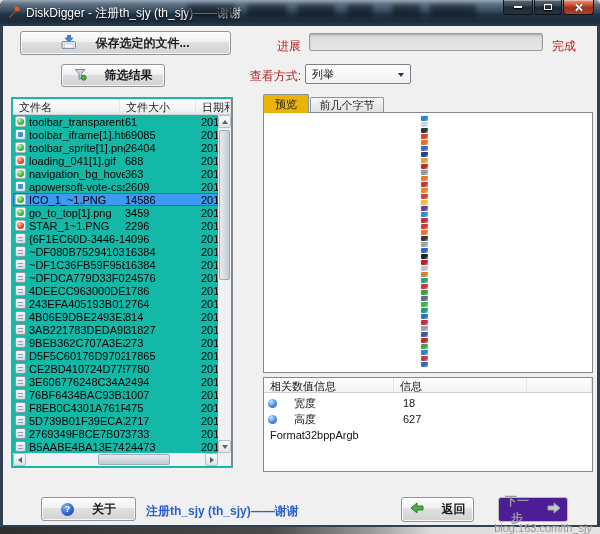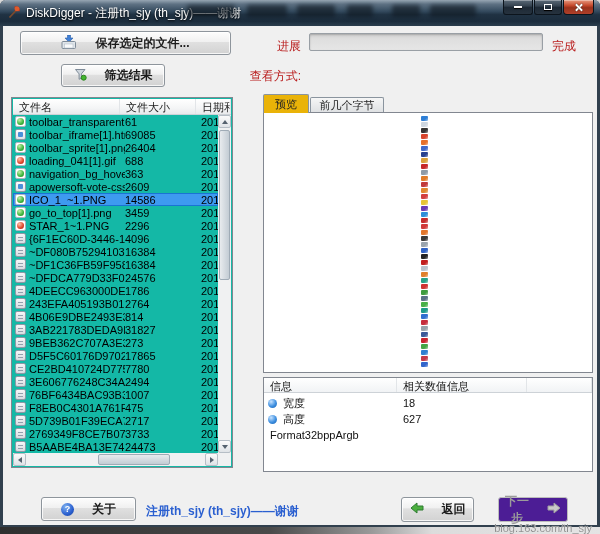--- a/index.html
+++ b/index.html
@@ -123,21 +123,21 @@
   .strip{position:absolute;left:157px;top:3px;width:7px}
   .strip-icon{width:7px;height:5px;margin-bottom:1px;border-radius:1px}
   
   .info-table{position:absolute;left:260px;top:377px;width:330px;height:95px;background:#fff;border:1px solid #828790;font-size:11px;color:#111}
   .iheader{position:absolute;left:0;top:0;right:0;height:15px;display:flex;
     background:linear-gradient(180deg,#ffffff,#f1f3f5);border-bottom:1px solid #cdd2d7}
   .iheader .icol{padding:1px 0 0 6px;border-right:1px solid #e2e5e8;white-space:nowrap}
   .icol.c1{width:133px}.icol.c2{width:130px}.icol.c3{flex:1}
   .ibody{position:absolute;left:0;top:17px;right:0;bottom:0;overflow:hidden}
   .irow{display:flex;align-items:center;height:16px}
-  .ic1{width:133px;display:flex;align-items:center;gap:6px;padding-left:4px;flex:none}
+  .ic1{width:133px;display:flex;align-items:center;gap:17px;padding-left:4px;flex:none}
   .ic2{padding-left:6px}
   .bullet{width:9px;height:9px;border-radius:50%;flex:none;
     background:radial-gradient(circle at 35% 30%,#c6e2ff,#3d8fe0 55%,#1a5fb0)}
   
   .about-btn{left:38px;top:497px;width:95px;height:24px}
   .register{position:absolute;left:143px;top:503px;font-size:12px;font-weight:bold;color:#2a5fd0;white-space:nowrap}
   .back-btn{left:398px;top:497px;width:73px;height:25px}
   .next-btn{left:495px;top:497px;width:70px;height:25px}
   .qicon{width:13px;height:13px;border-radius:50%;background:radial-gradient(circle at 35% 30%,#7fb2f0,#2a5fd0 60%,#173f92);
     color:#fff;font-size:9px;font-weight:bold;display:flex;align-items:center;justify-content:center}
@@ -198,20 +198,24 @@
     <span>
       <svg width="13" height="13" viewBox="0 0 13 13">
         <path d="M1.5 1.5 h9.5 l-3.6 4.4 v4 l-2.3 1.4 v-5.4 z" fill="#cfd6dd" stroke="#7e8b98"></path>
         <circle cx="9.7" cy="9.7" r="2.5" fill="#43b52f" stroke="#2c8420"></circle>
       </svg>
     </span>
     <span>筛选结果</span>
   </button>
 
   <span class="lbl view-lbl">查看方式:</span>
+  <div class="combo">
+    <span>列举</span>
+    <span class="combo-arrow"></span>
+  </div>
 
   <div class="filelist">
     <div class="lheader">
       <div class="hcol h-name">文件名</div>
       <div class="hcol h-size">文件大小</div>
       <div class="hcol h-date">日期和时间</div>
     </div>
     <div class="lbody">
         <div class="lrow">
           <span class="fi fi-green"></span>
@@ -435,22 +439,22 @@
         <div class="strip-icon" style="background: linear-gradient(135deg, rgb(200, 36, 46) 60%, rgba(255, 255, 255, 0.55)) rgb(200, 36, 46);"></div>
         <div class="strip-icon" style="background: linear-gradient(135deg, rgb(69, 165, 69) 60%, rgba(255, 255, 255, 0.55)) rgb(69, 165, 69);"></div>
         <div class="strip-icon" style="background: linear-gradient(135deg, rgb(46, 127, 208) 60%, rgba(255, 255, 255, 0.55)) rgb(46, 127, 208);"></div>
         <div class="strip-icon" style="background: linear-gradient(135deg, rgb(194, 58, 74) 60%, rgba(255, 255, 255, 0.55)) rgb(194, 58, 74);"></div>
         <div class="strip-icon" style="background: linear-gradient(135deg, rgb(51, 102, 204) 60%, rgba(255, 255, 255, 0.55)) rgb(51, 102, 204);"></div>
       </div>
   </div>
 
   <div class="info-table">
     <div class="iheader">
+      <div class="icol c2">相关数值信息</div>
       <div class="icol c1">信息</div>
-      <div class="icol c2">相关数值信息</div>
       <div class="icol c3"></div>
     </div>
     <div class="ibody">
         <div class="irow">
           <span class="ic1">
             <span class="bullet"></span>
             <span>宽度</span>
           </span>
           <span class="ic2">18</span>
         </div>

